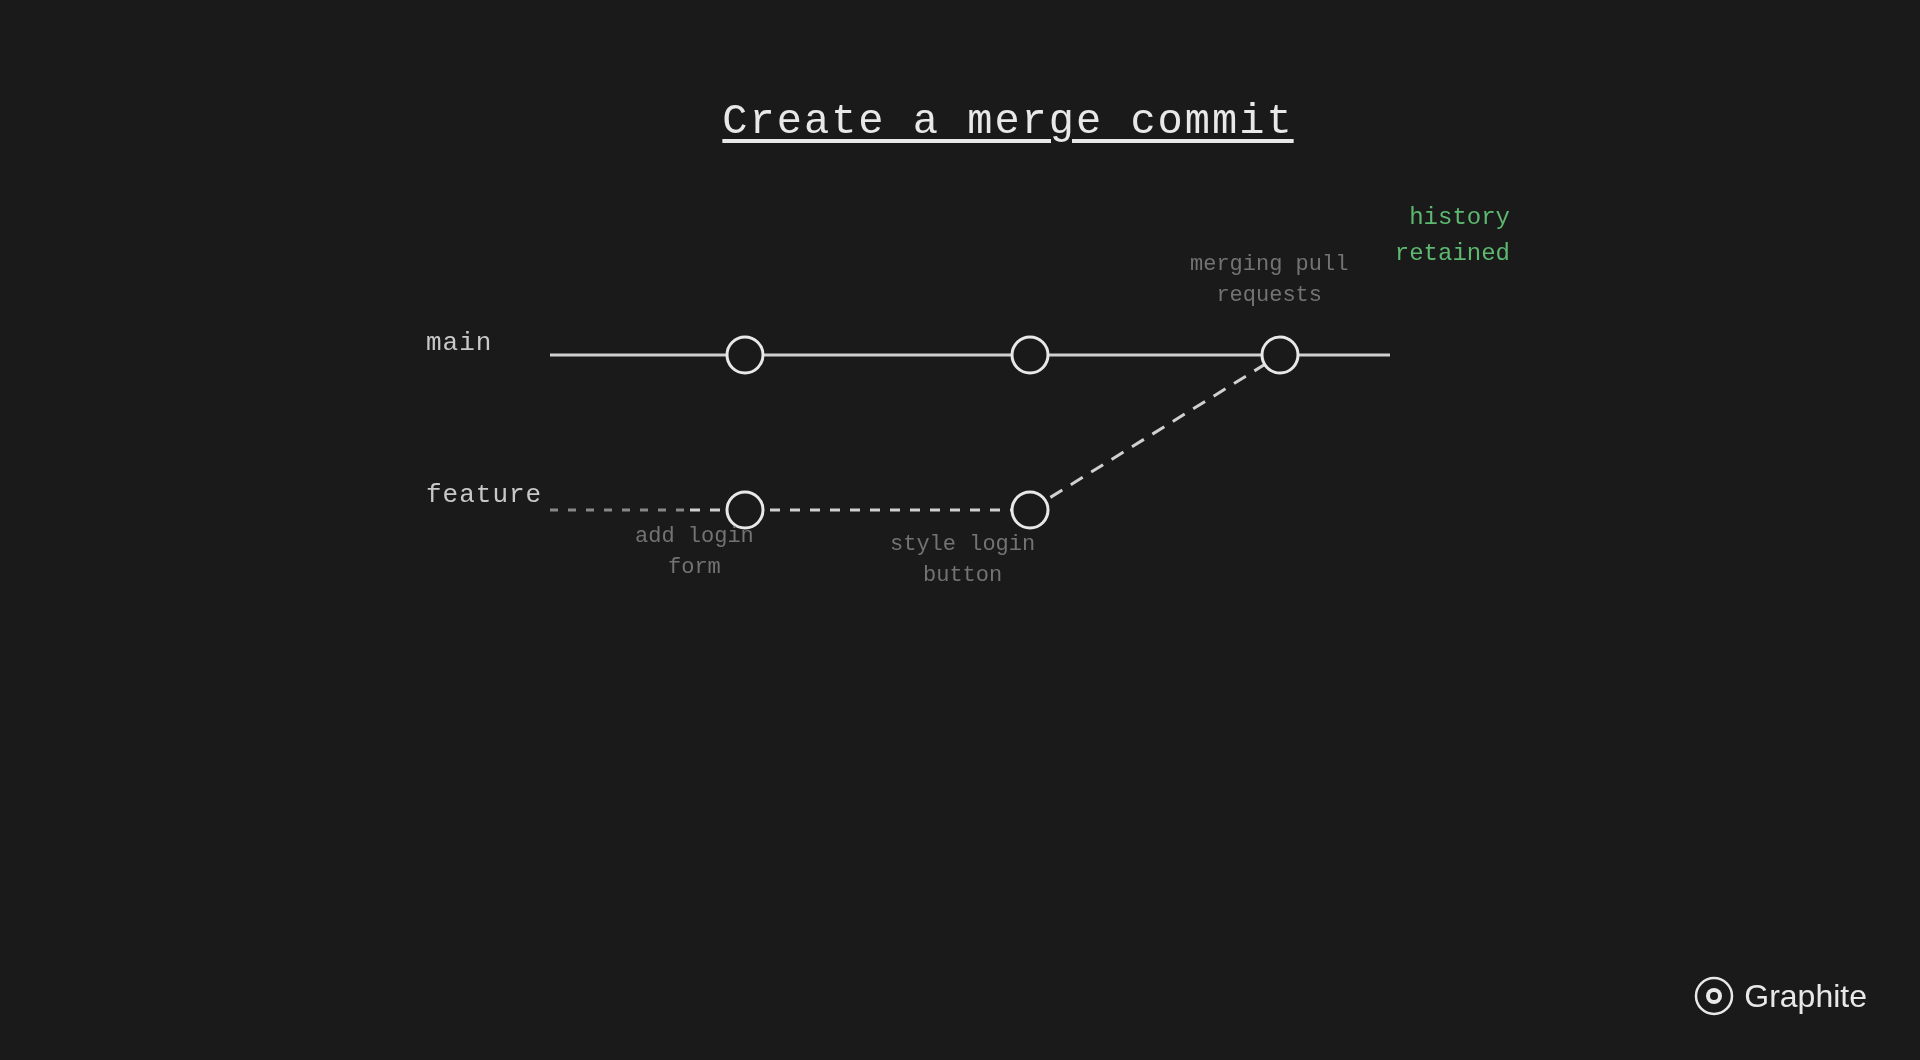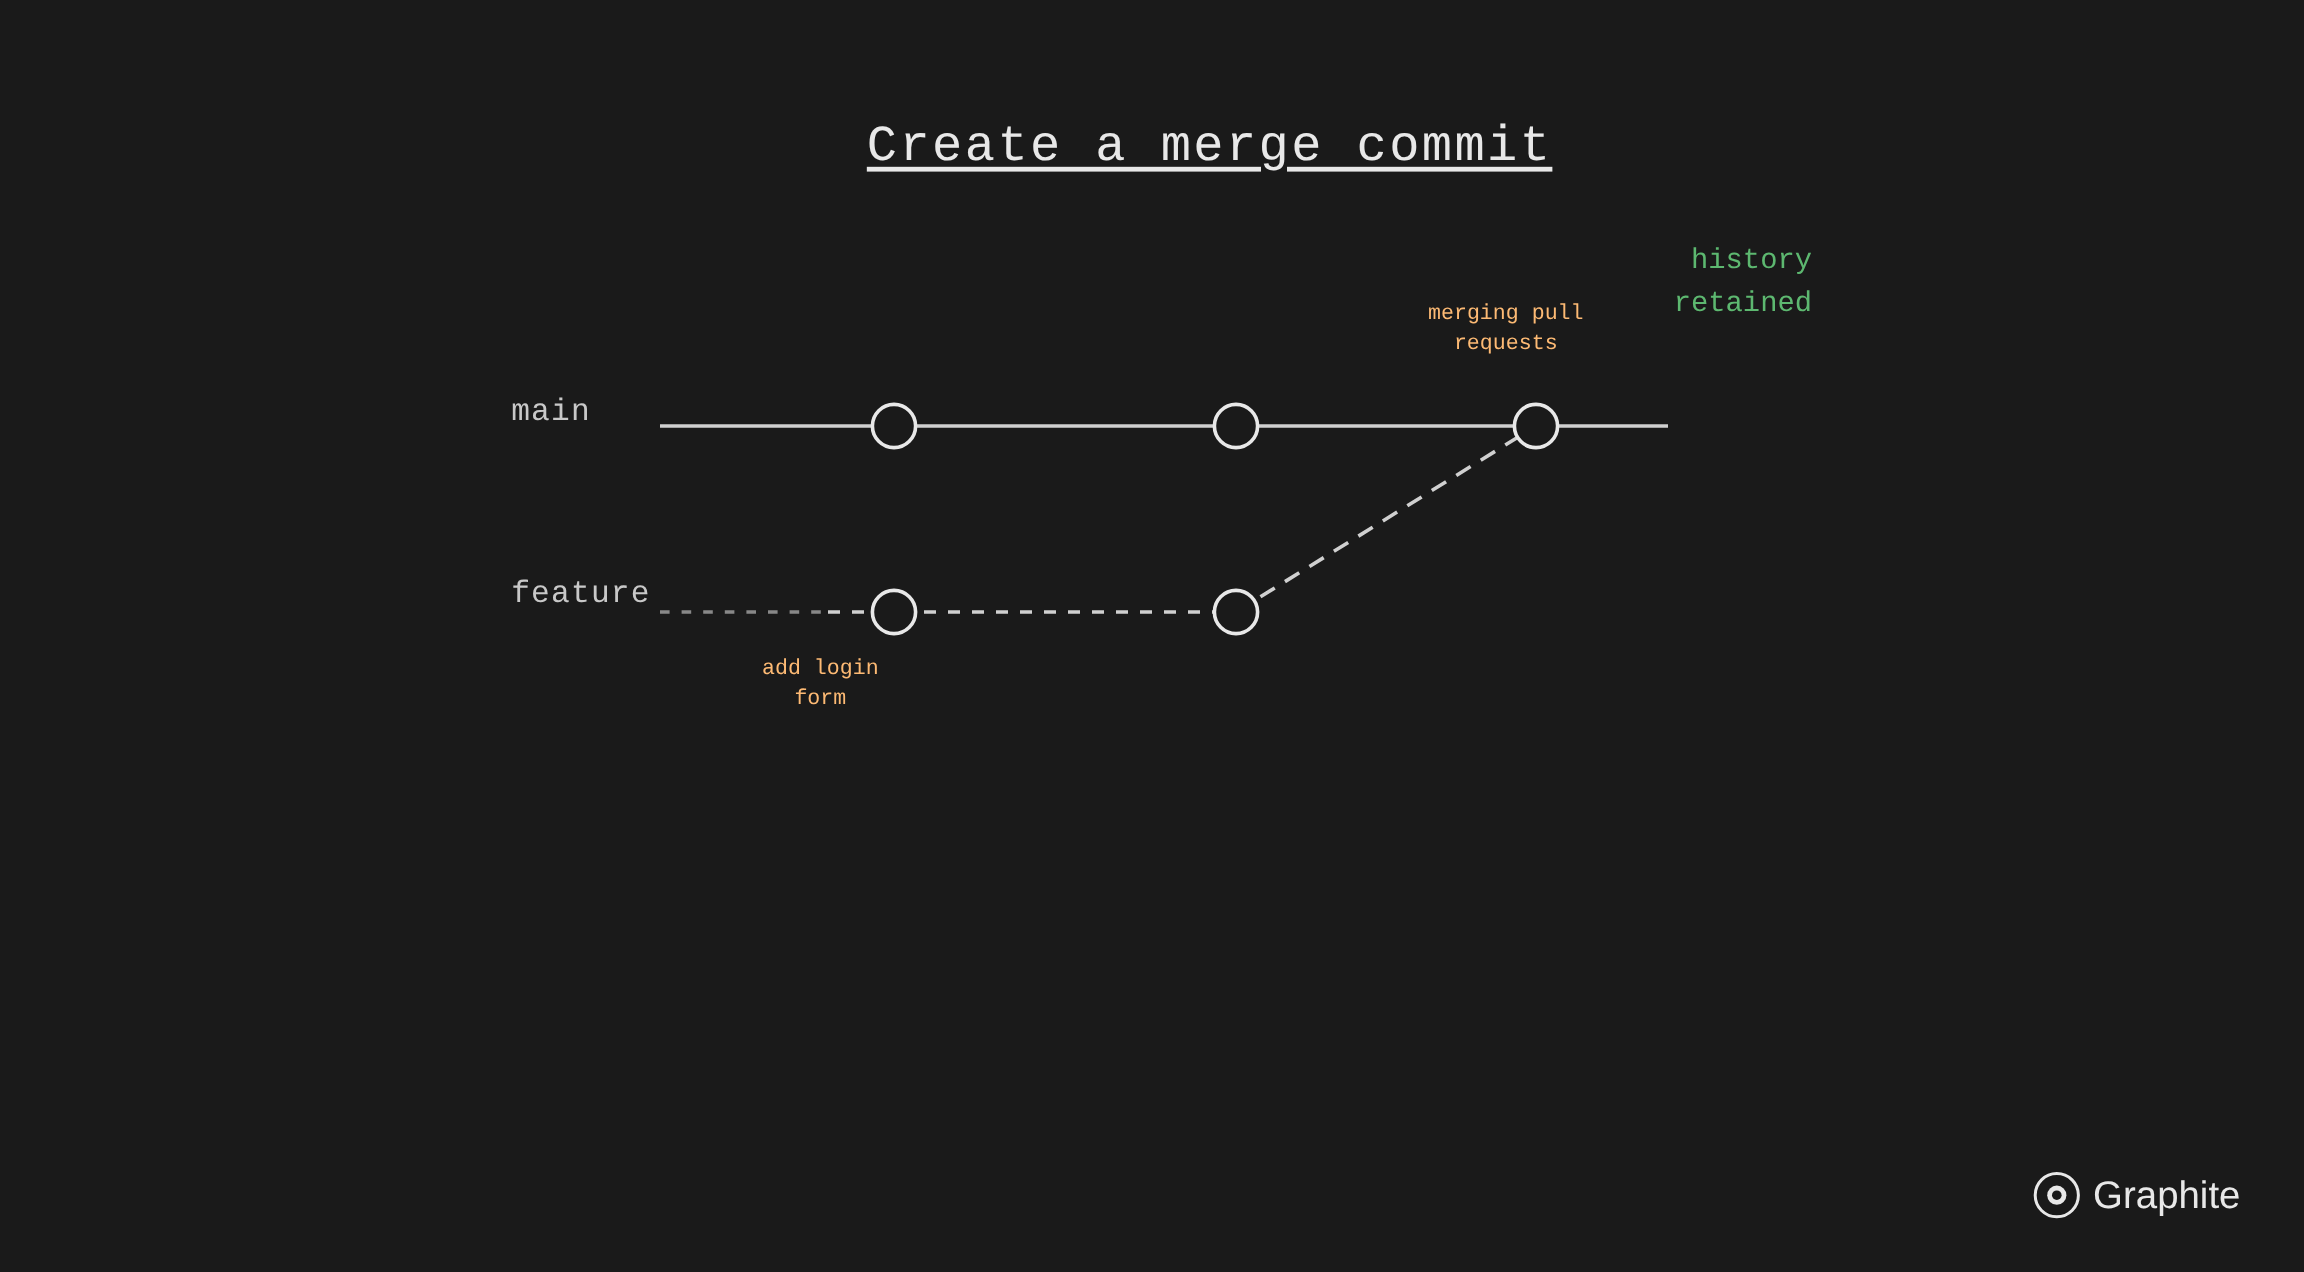--- a/index.html
+++ b/index.html
@@ -60,29 +60,29 @@
       text-align: center;
     }
 
     .label-feature {
       top: 280px;
       left: 16px;
     }
 
     .commit-label {
       position: absolute;
-      color: #fdba74;
-      font-size: 18px;
+      color: #737373;
+      font-size: 22px;
       font-family: 'Courier New', Courier, monospace;
       text-align: center;
       line-height: 1.4;
     }
 
     .label-add-login {
-      top: 346px;
+      top: 322px;
       left: 225px;
     }
 
     .label-style-login {
       top: 330px;
       left: 480px;
     }
 
     .label-merging {
       top: 50px;
@@ -146,20 +146,21 @@
     <circle cx="620" cy="310" r="18" fill="#1a1a1a" stroke="#e8e8e8" stroke-width="3"></circle>
 
   </svg>
 
   <div class="branch-label label-main">main</div>
 
   <div class="branch-label label-feature">feature</div>
 
   <div class="commit-label label-add-login">add login<br>form</div>
 
+  <div class="commit-label label-style-login">style login<br>button</div>
 
   <div class="commit-label label-merging">merging pull<br>requests</div>
 
   <div class="label-history">history<br>retained</div>
 
 </div>
 
 <div class="graphite-brand">
   <svg class="graphite-logo" viewBox="0 0 40 40" xmlns="http://www.w3.org/2000/svg">
     <circle cx="20" cy="20" r="18" fill="none" stroke="#e8e8e8" stroke-width="2.5"></circle>

